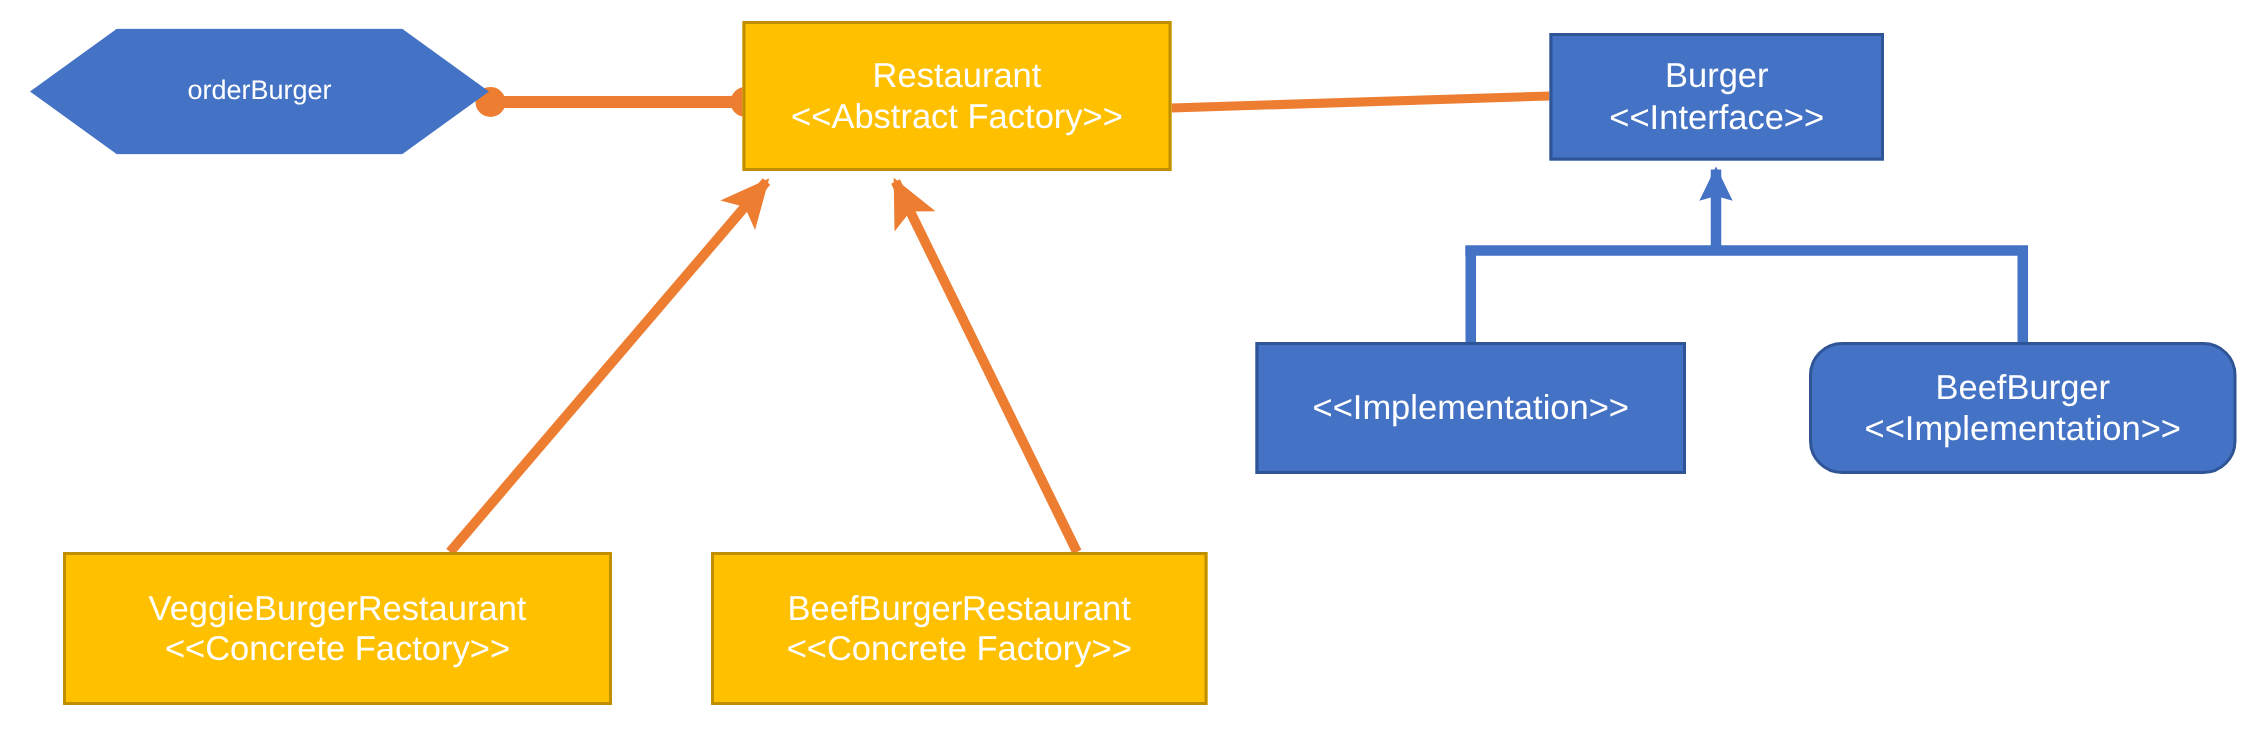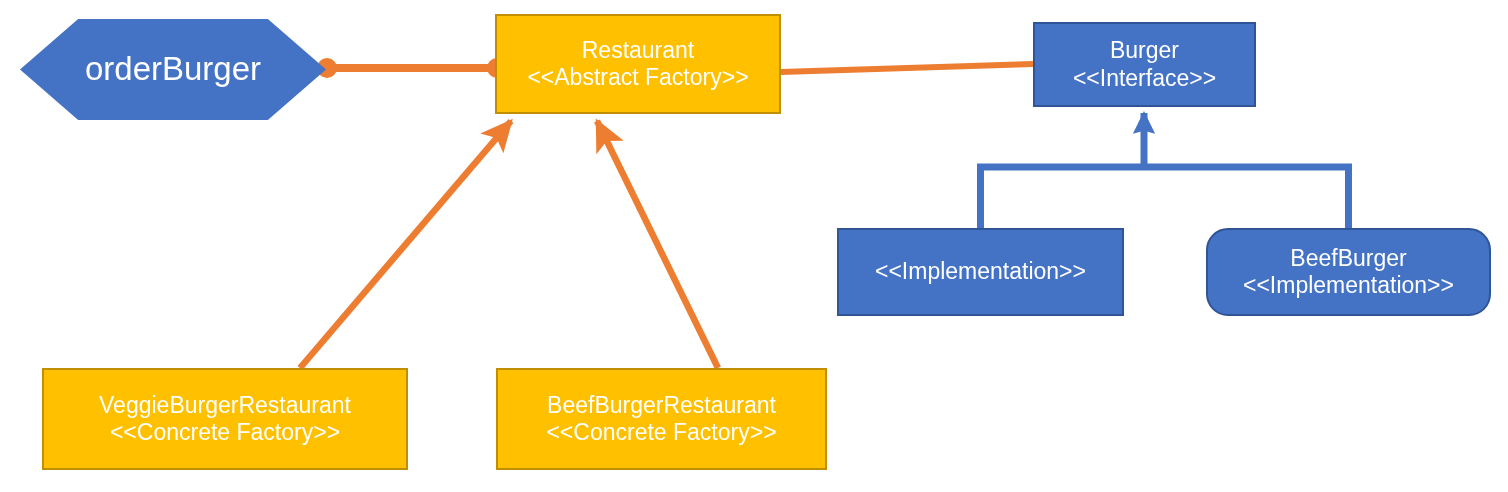--- a/index.html
+++ b/index.html
@@ -53,22 +53,22 @@
   }
   .hex {
     background: #4472C4;
     border: none;
     clip-path: polygon(19% 0%, 81% 0%, 100% 50%, 81% 100%, 19% 100%, 0% 50%);
   }
   #node-order-burger {
     left: 20px;
     top: 19px;
     width: 306px;
-    height: 101px;
-    font-size: 33px;
+    height: 84px;
+    font-size: 18px;
   }
   #node-restaurant {
     left: 495px;
     top: 14px;
     width: 286px;
     height: 100px;
     font-size: 23px;
   }
   #node-burger {
     left: 1033px;
@@ -93,21 +93,21 @@
     border-radius: 22px;
   }
   #node-veggie-restaurant {
     left: 42px;
     top: 368px;
     width: 366px;
     height: 102px;
     font-size: 23px;
   }
   #node-beef-restaurant {
-    left: 496px;
+    left: 474px;
     top: 368px;
     width: 331px;
     height: 102px;
     font-size: 23px;
   }
 </style>
 </head>
 <body>
 
 <div id="canvas">

